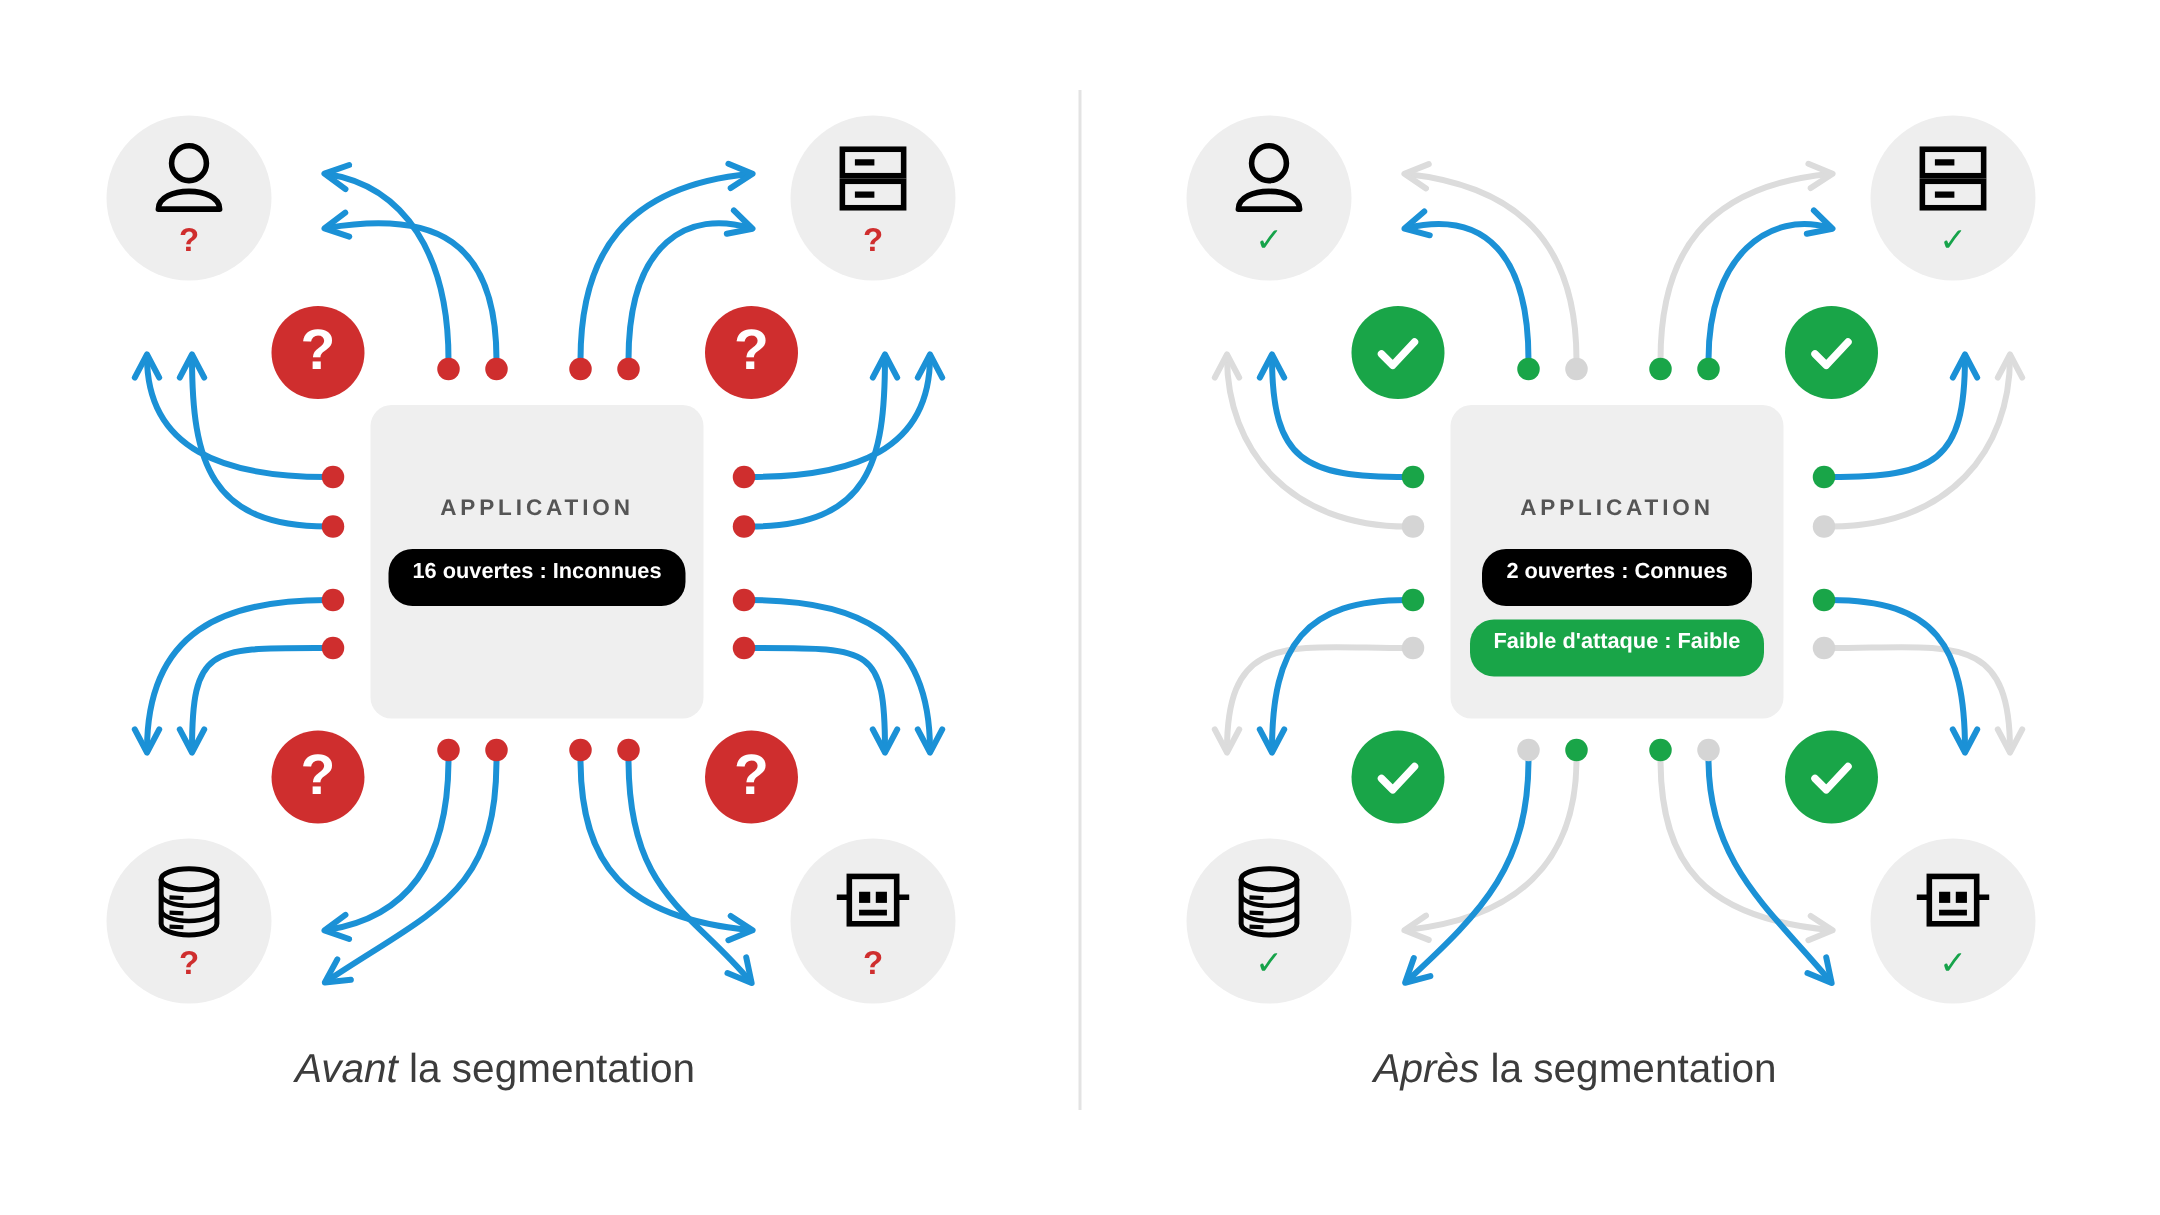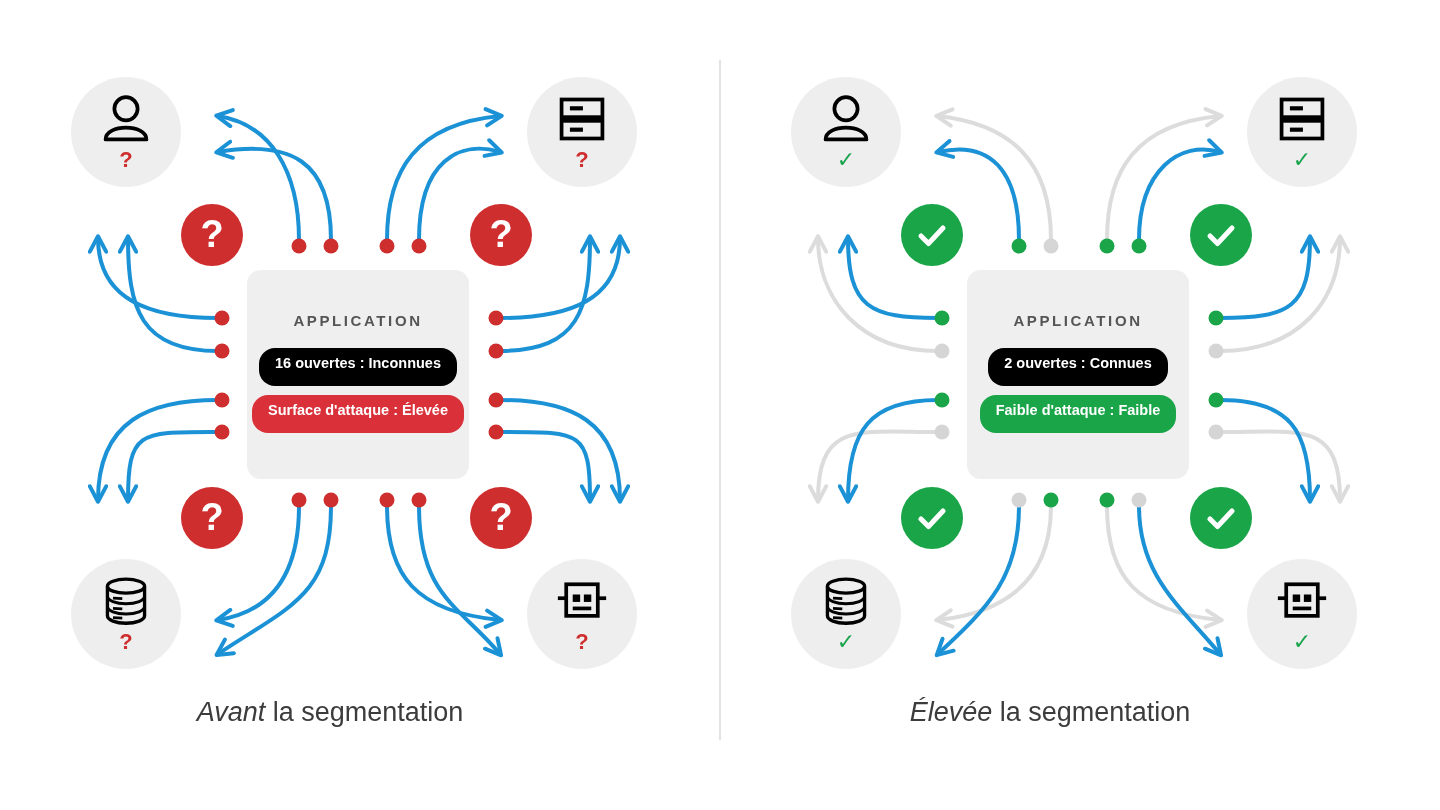--- a/index.html
+++ b/index.html
@@ -38,21 +38,21 @@
   .node-tl{left:71px;top:77px;}
   .node-tr{left:527px;top:77px;}
   .node-bl{left:71px;top:559px;}
   .node-br{left:527px;top:559px;}
 
   
   .app-card{
     position:absolute;left:247px;top:270px;width:222px;height:209px;
     background:#efefef;border-radius:14px;
     display:flex;flex-direction:column;align-items:center;
-    box-sizing:border-box;padding-top:42px;
+    box-sizing:border-box;padding-top:60px;
   }
   .app-title{
     font-size:15px;font-weight:bold;letter-spacing:2.6px;color:#555555;
     margin-bottom:19px;
   }
   .pill{
     border-radius:16px;height:38px;line-height:30px;
     font-size:14.5px;font-weight:bold;color:#ffffff;
     padding:0 16px;white-space:nowrap;margin-bottom:9px;
     text-align:center;
@@ -202,21 +202,20 @@
     <div class="badge red badge-bl">
       <span class="qm">?</span>
     </div>
     <div class="badge red badge-br">
       <span class="qm">?</span>
     </div>
 
     <div class="app-card">
       <div class="app-title">APPLICATION</div>
       <div class="pill pill-ports">16 ouvertes : Inconnues</div>
-      <div class="pill pill-surface-high">Surface d'attaque : Élevée</div>
     </div>
 
     <div class="caption">
       <em>Avant</em><span> la segmentation</span>
     </div>
   </div>
 
   <div class="panel panel-right">
 
     <svg class="wires" viewBox="0 0 720 810" xmlns="http://www.w3.org/2000/svg">
@@ -335,17 +334,17 @@
       </svg>
     </div>
 
     <div class="app-card">
       <div class="app-title">APPLICATION</div>
       <div class="pill pill-ports">2 ouvertes : Connues</div>
       <div class="pill pill-surface-low">Faible d'attaque : Faible</div>
     </div>
 
     <div class="caption">
-      <em>Élevée</em><span> la segmentation</span>
+      <em>Après</em><span> la segmentation</span>
     </div>
   </div>
 
 </div>
 
 </body></html>

